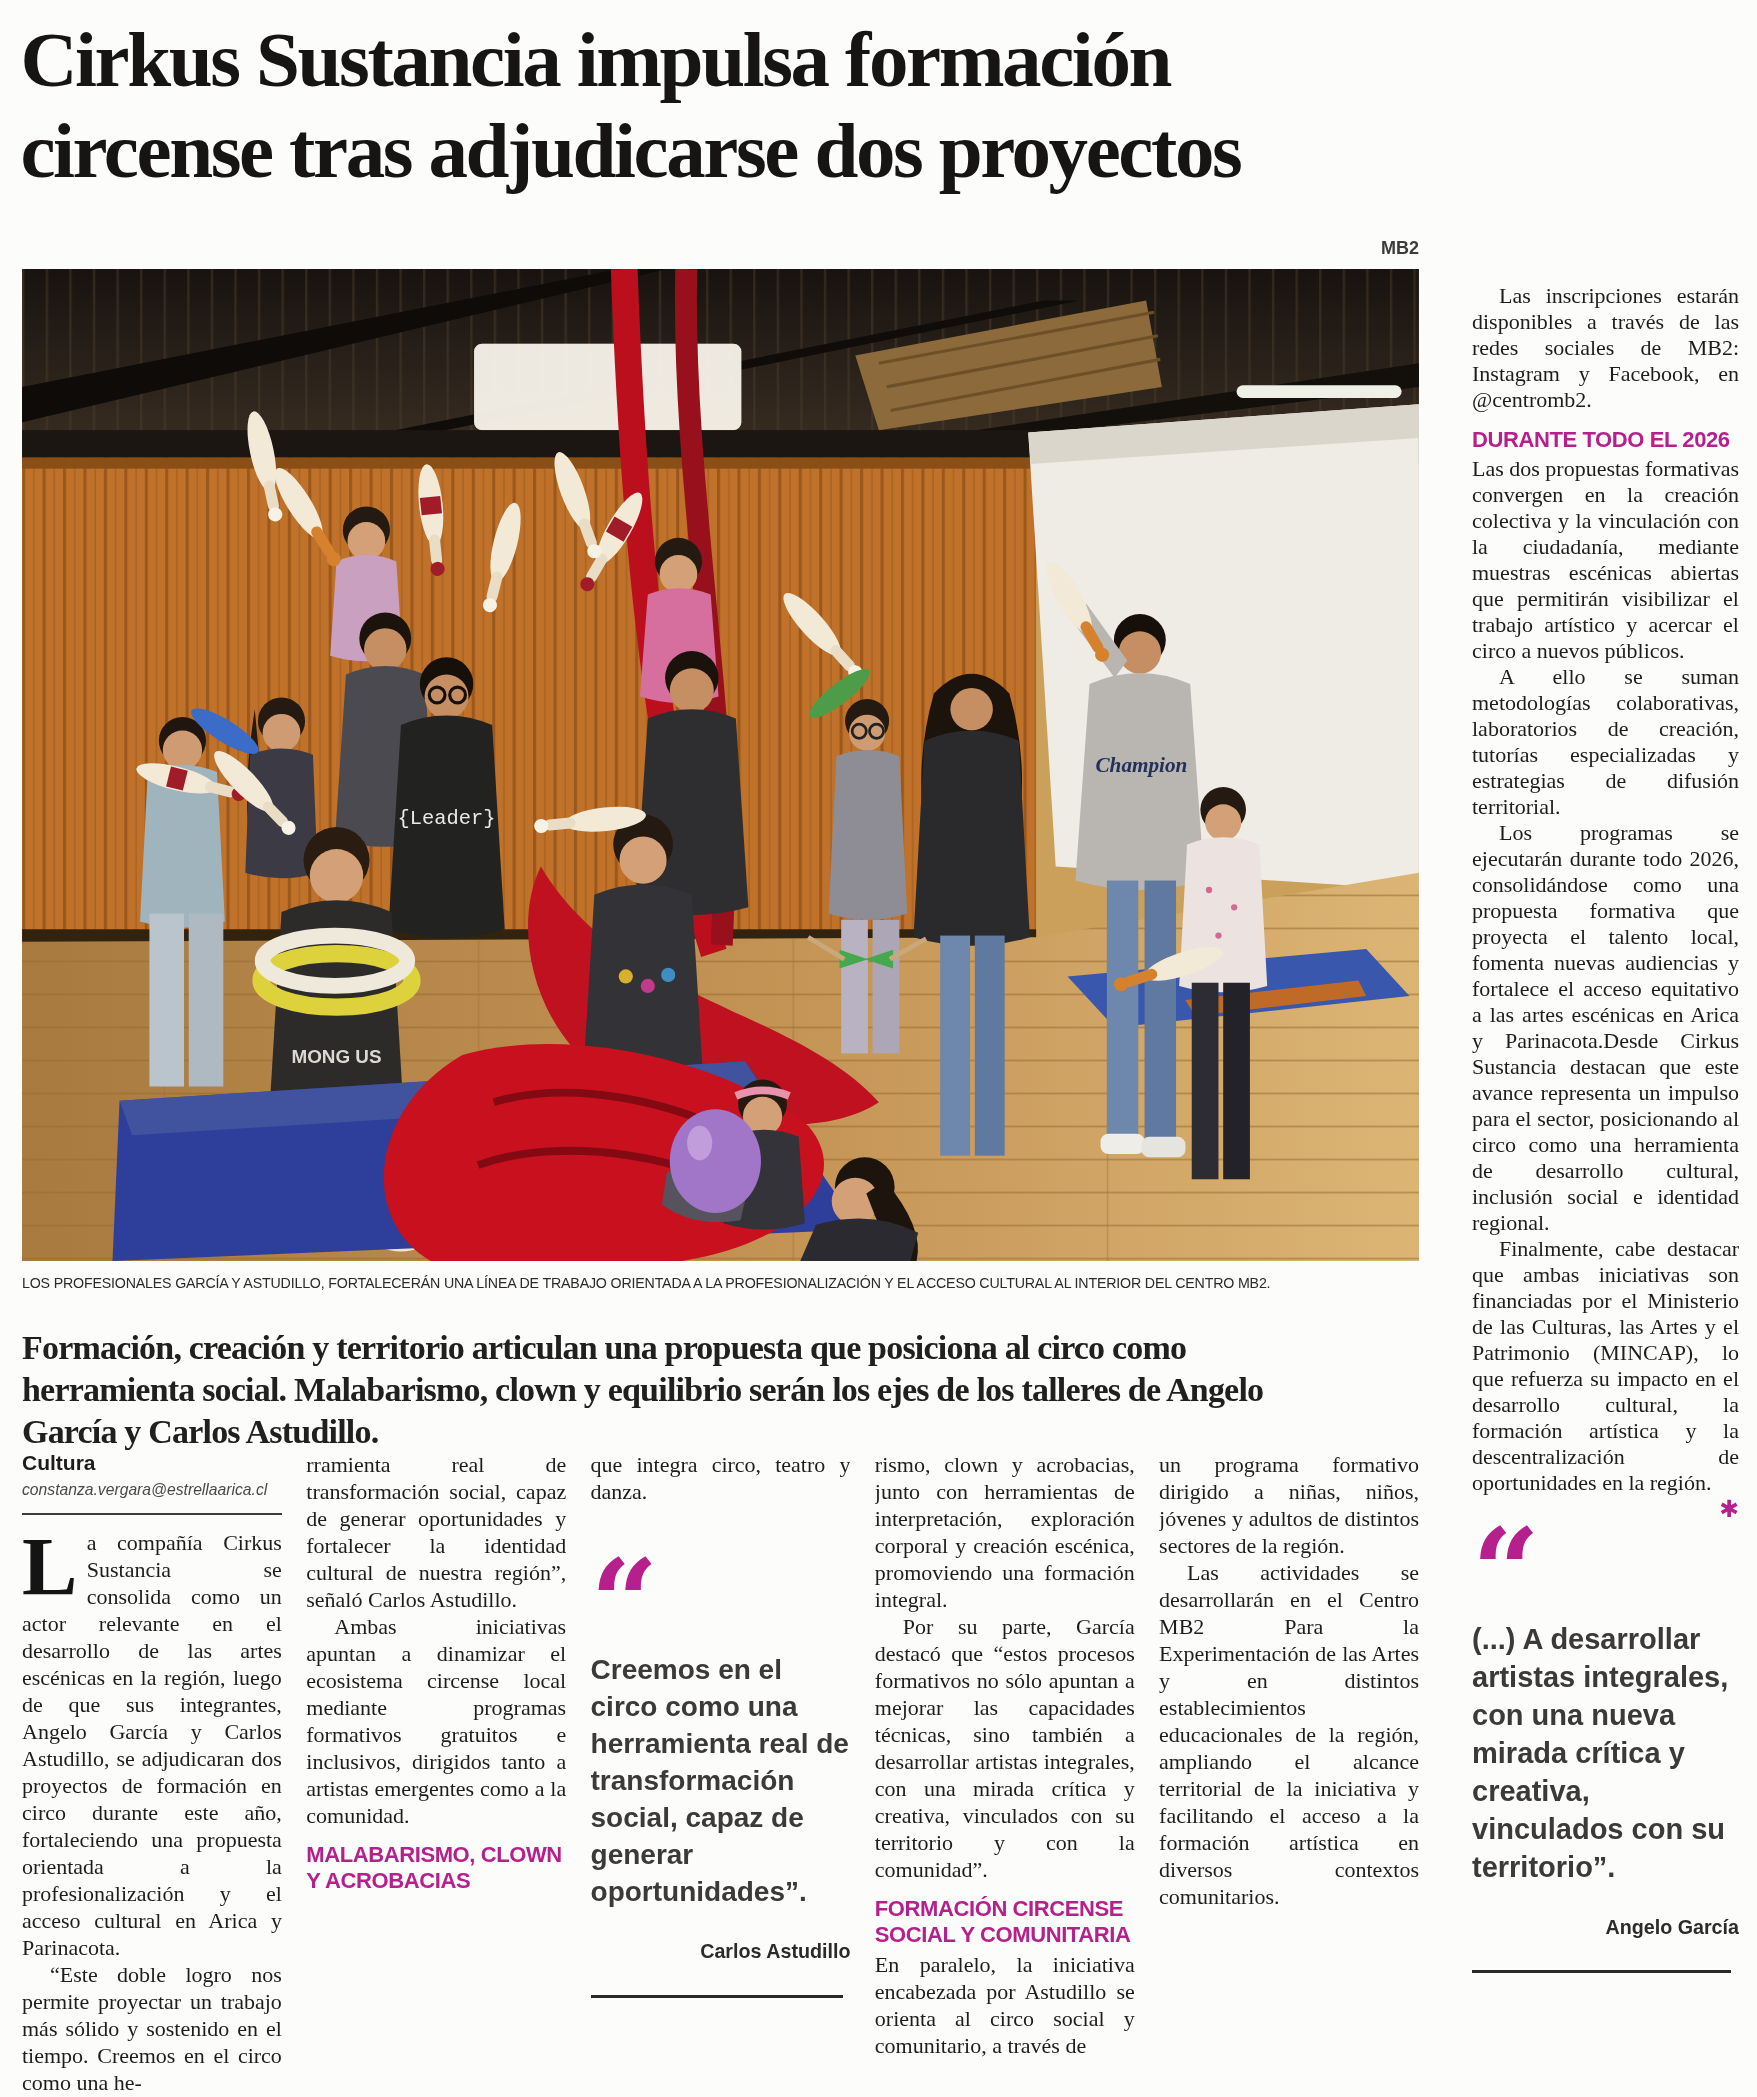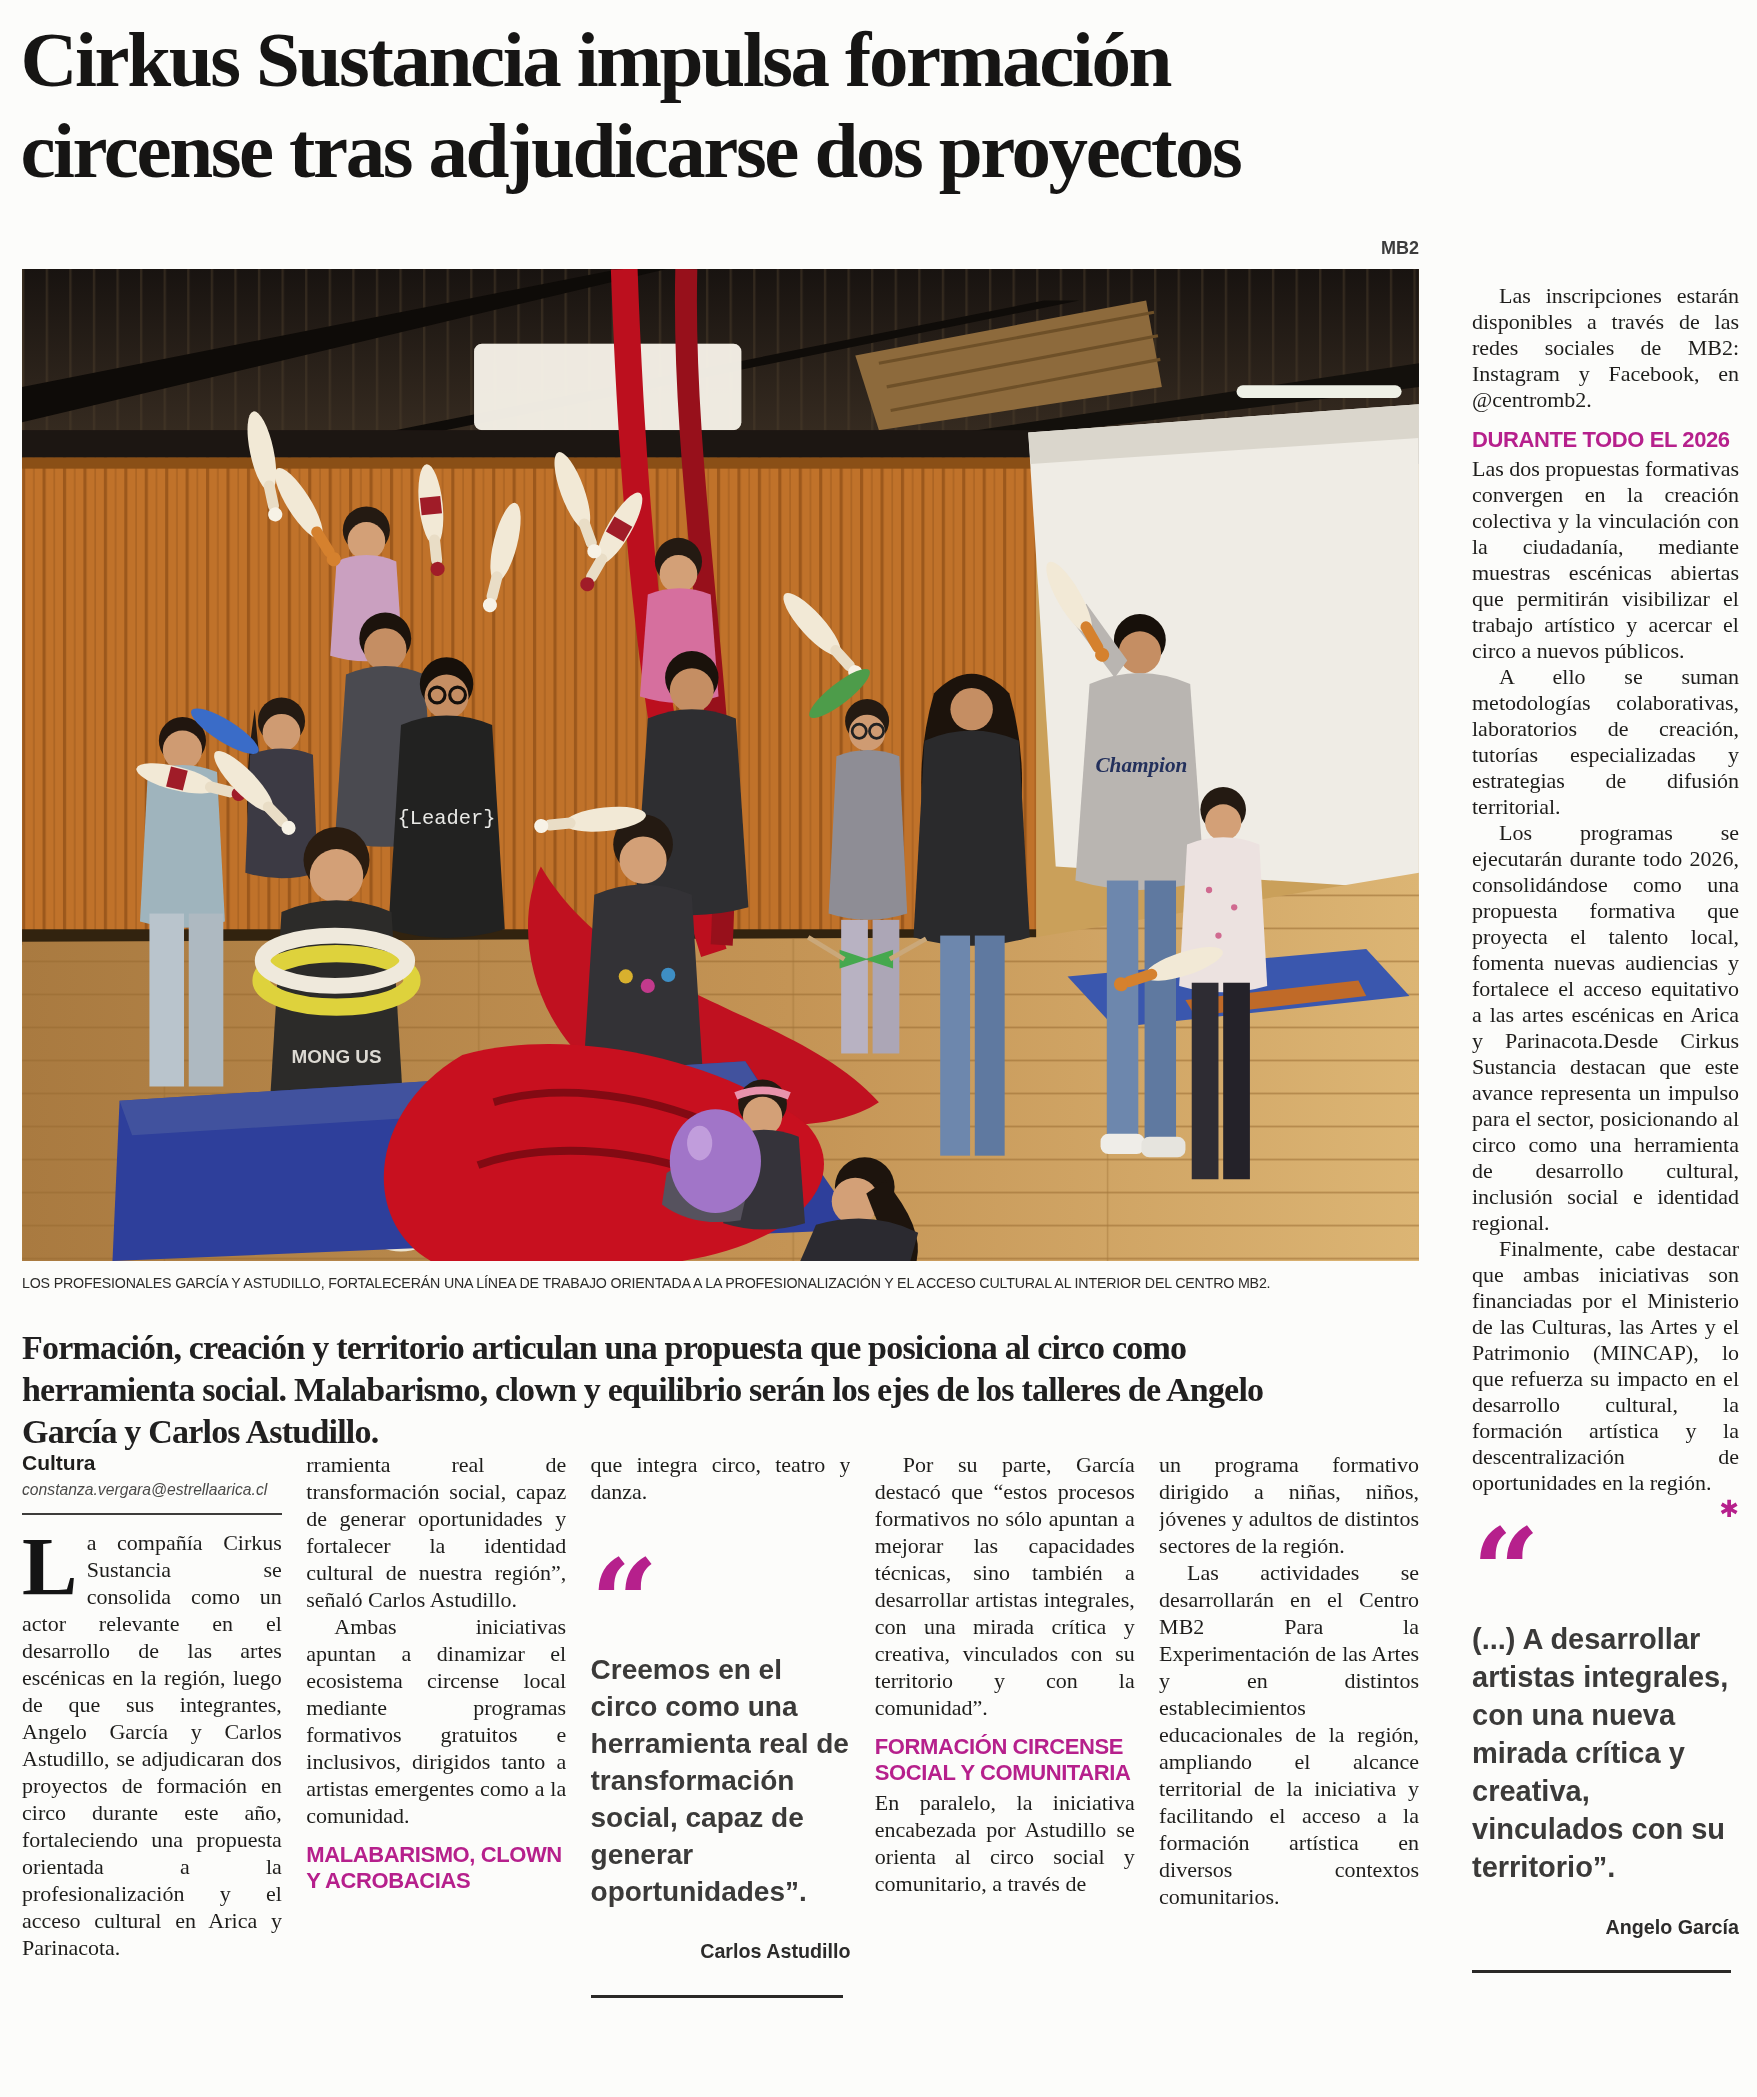--- a/index.html
+++ b/index.html
@@ -317,39 +317,41 @@
 
 <div id="deck" class="abs">Formación, creación y territorio articulan una propuesta que posiciona al circo como herramienta social. Malabarismo, clown y equilibrio serán los ejes de los talleres de Angelo García y Carlos Astudillo.</div>
 
 <div id="body" class="abs">
 
   <div class="col">
     <div class="byl-sec">Cultura</div>
     <div class="byl-email">constanza.vergara@estrellaarica.cl</div>
     <div class="byl-rule"></div>
     <p><span class="dropcap">L</span><span>a compañía Cirkus Sustancia se consolida como un actor relevante en el desarrollo de las artes escénicas en la región, luego de que sus integrantes, Angelo García y Carlos Astudillo, se adjudicaran dos proyectos de formación en circo durante este año, fortaleciendo una propuesta orientada a la profesionalización y el acceso cultural en Arica y Parinacota.</span></p>
+    <p class="ind">“Este doble logro nos permite proyectar un trabajo más sólido y sostenido en el tiempo. Creemos en el circo como una he-</p>
   </div>
 
   <div class="col">
     <p>rramienta real de transformación social, capaz de generar oportunidades y fortalecer la identidad cultural de nuestra región”, señaló Carlos Astudillo.</p>
     <p class="ind">Ambas iniciativas apuntan a dinamizar el ecosistema circense local mediante programas formativos gratuitos e inclusivos, dirigidos tanto a artistas emergentes como a la comunidad.</p>
     <div class="sec-h">MALABARISMO, CLOWN Y ACROBACIAS</div>
   </div>
 
   <div class="col">
     <p>que integra circo, teatro y danza.</p>
     <div class="pq">
       <div class="pq-mark">“</div>
       <div class="pq-text">Creemos en el circo como una herramienta real de transformación social, capaz de generar oportunidades”.</div>
       <div class="pq-author">Carlos Astudillo</div>
       <div class="pq-rule"></div>
     </div>
   </div>
 
   <div class="col">
+    <p>rismo, clown y acrobacias, junto con herramientas de interpretación, exploración corporal y creación escénica, promoviendo una formación integral.</p>
     <p class="ind">Por su parte, García destacó que “estos procesos formativos no sólo apuntan a mejorar las capacidades técnicas, sino también a desarrollar artistas integrales, con una mirada crítica y creativa, vinculados con su territorio y con la comunidad”.</p>
     <div class="sec-h">FORMACIÓN CIRCENSE SOCIAL Y COMUNITARIA</div>
     <p>En paralelo, la iniciativa encabezada por Astudillo se orienta al circo social y comunitario, a través de</p>
   </div>
 
   <div class="col">
     <p>un programa formativo dirigido a niñas, niños, jóvenes y adultos de distintos sectores de la región.</p>
     <p class="ind">Las actividades se desarrollarán en el Centro MB2 Para la Experimentación de las Artes y en distintos establecimientos educacionales de la región, ampliando el alcance territorial de la iniciativa y facilitando el acceso a la formación artística en diversos contextos comunitarios.</p>
   </div>
 

